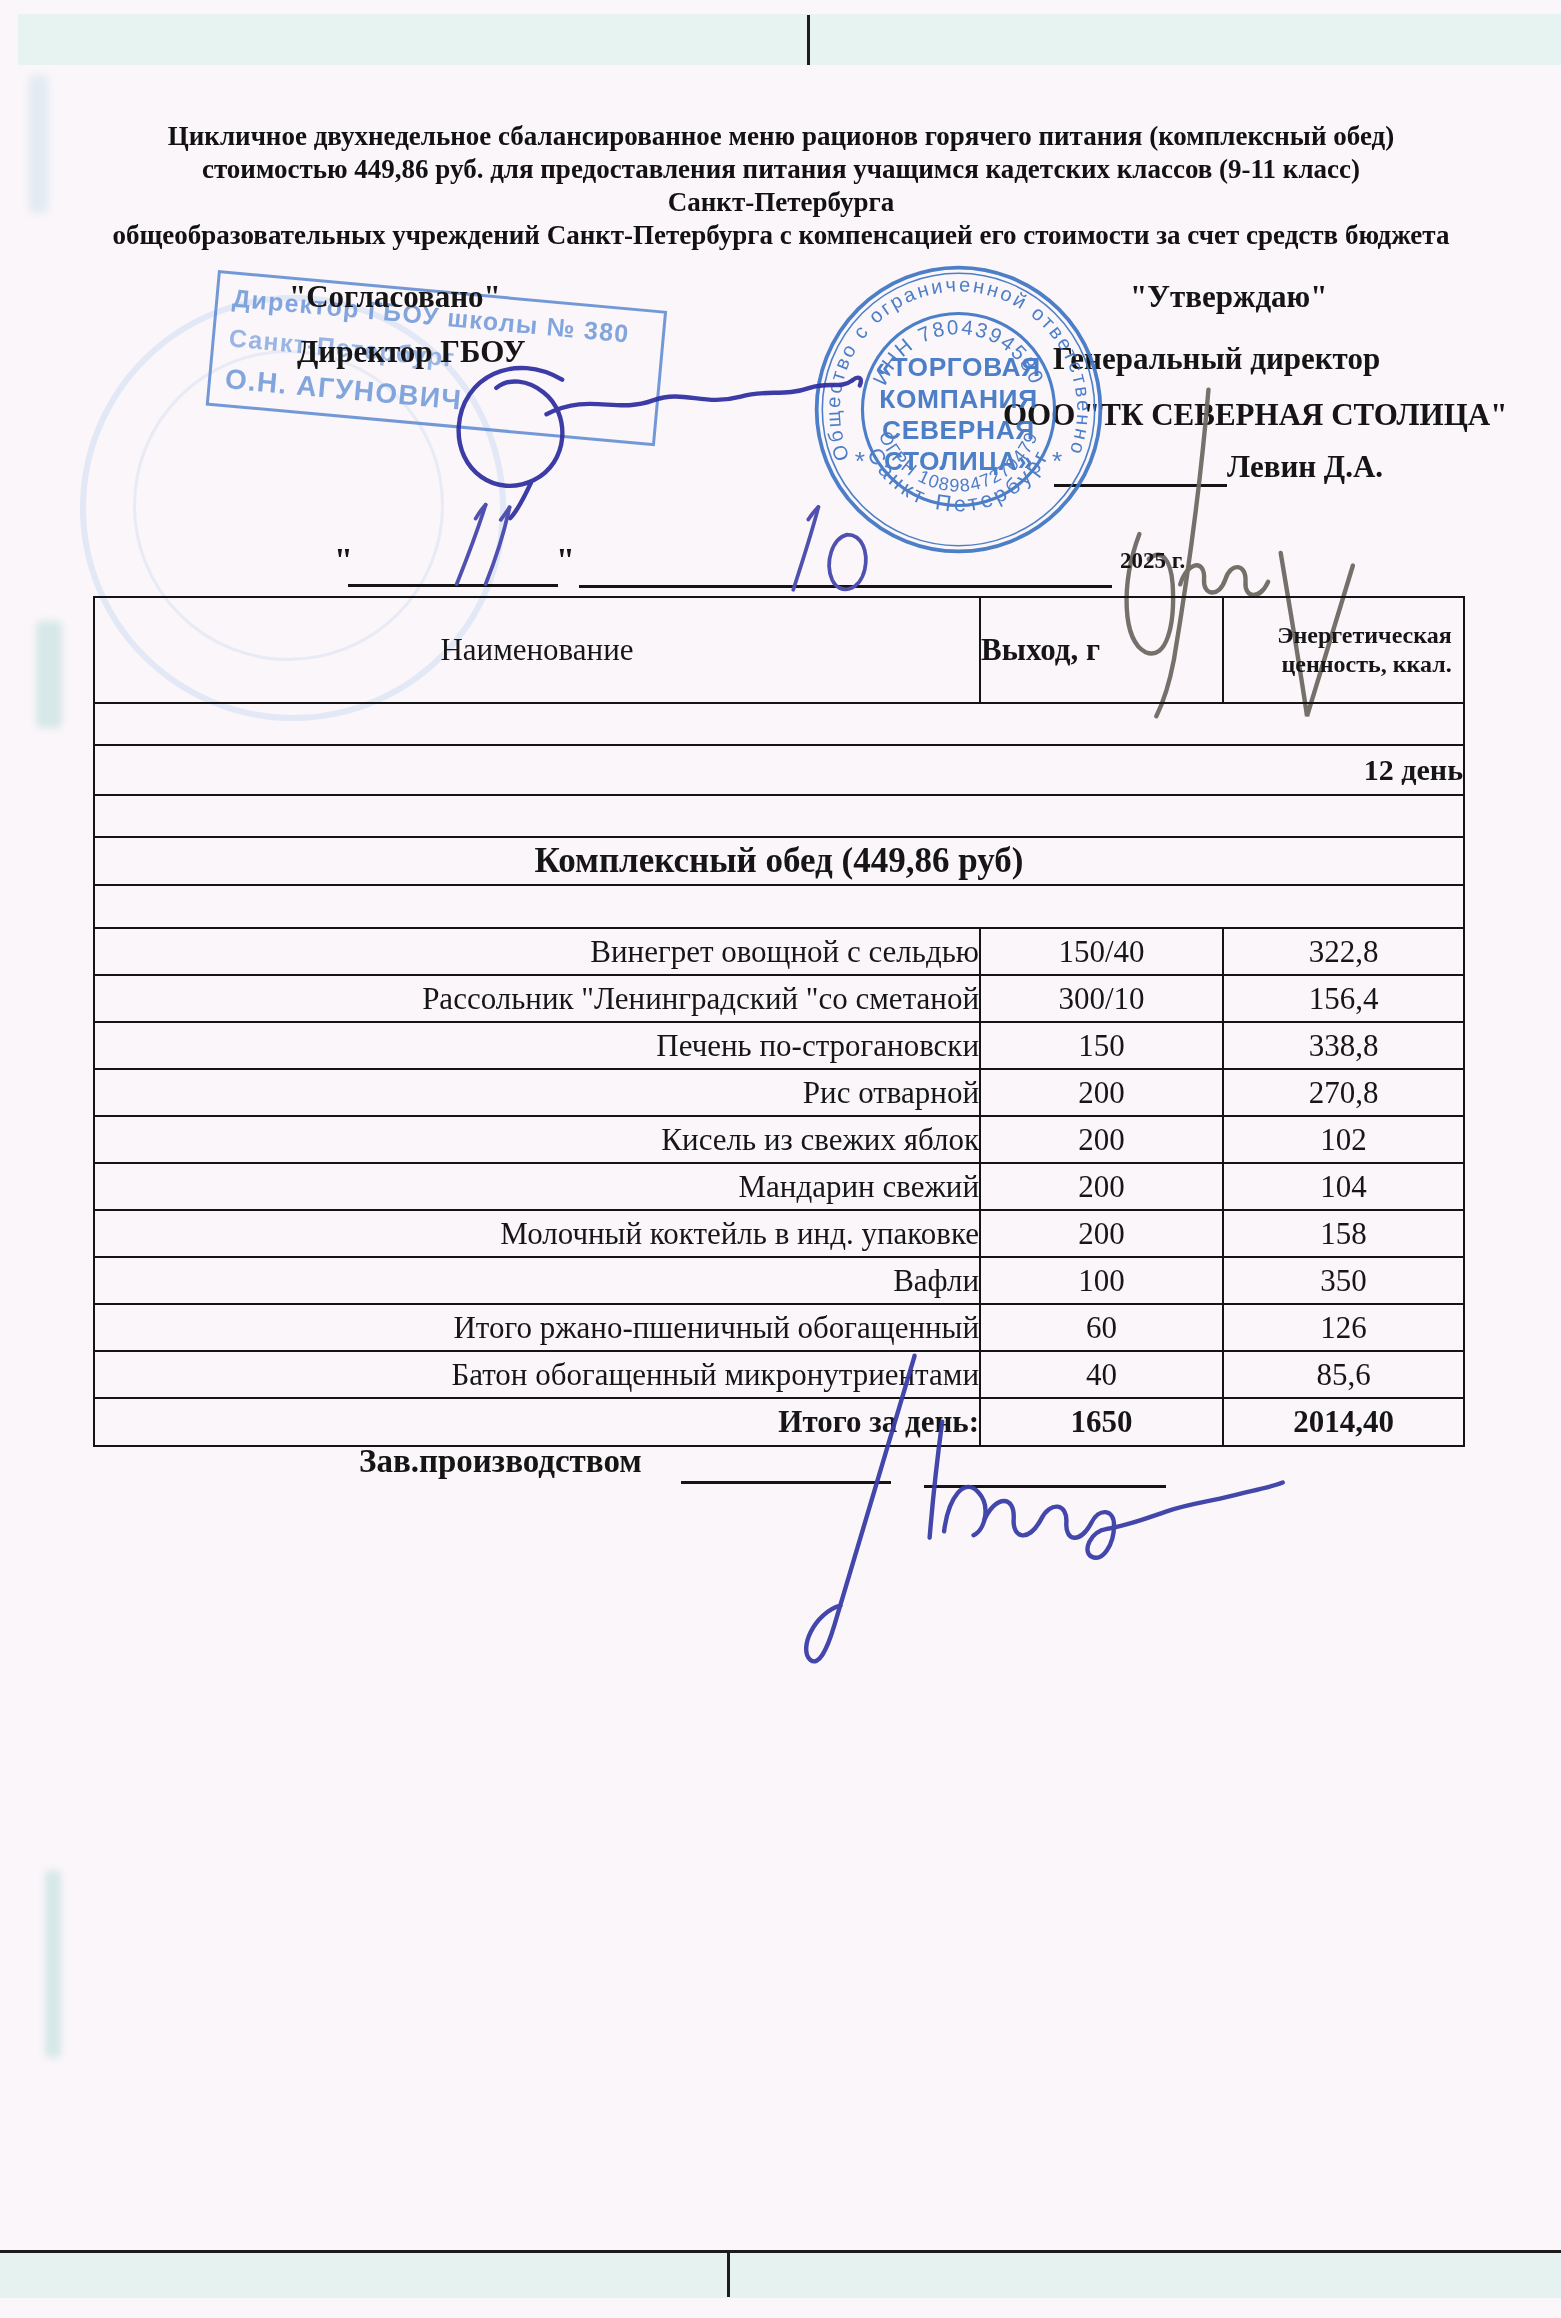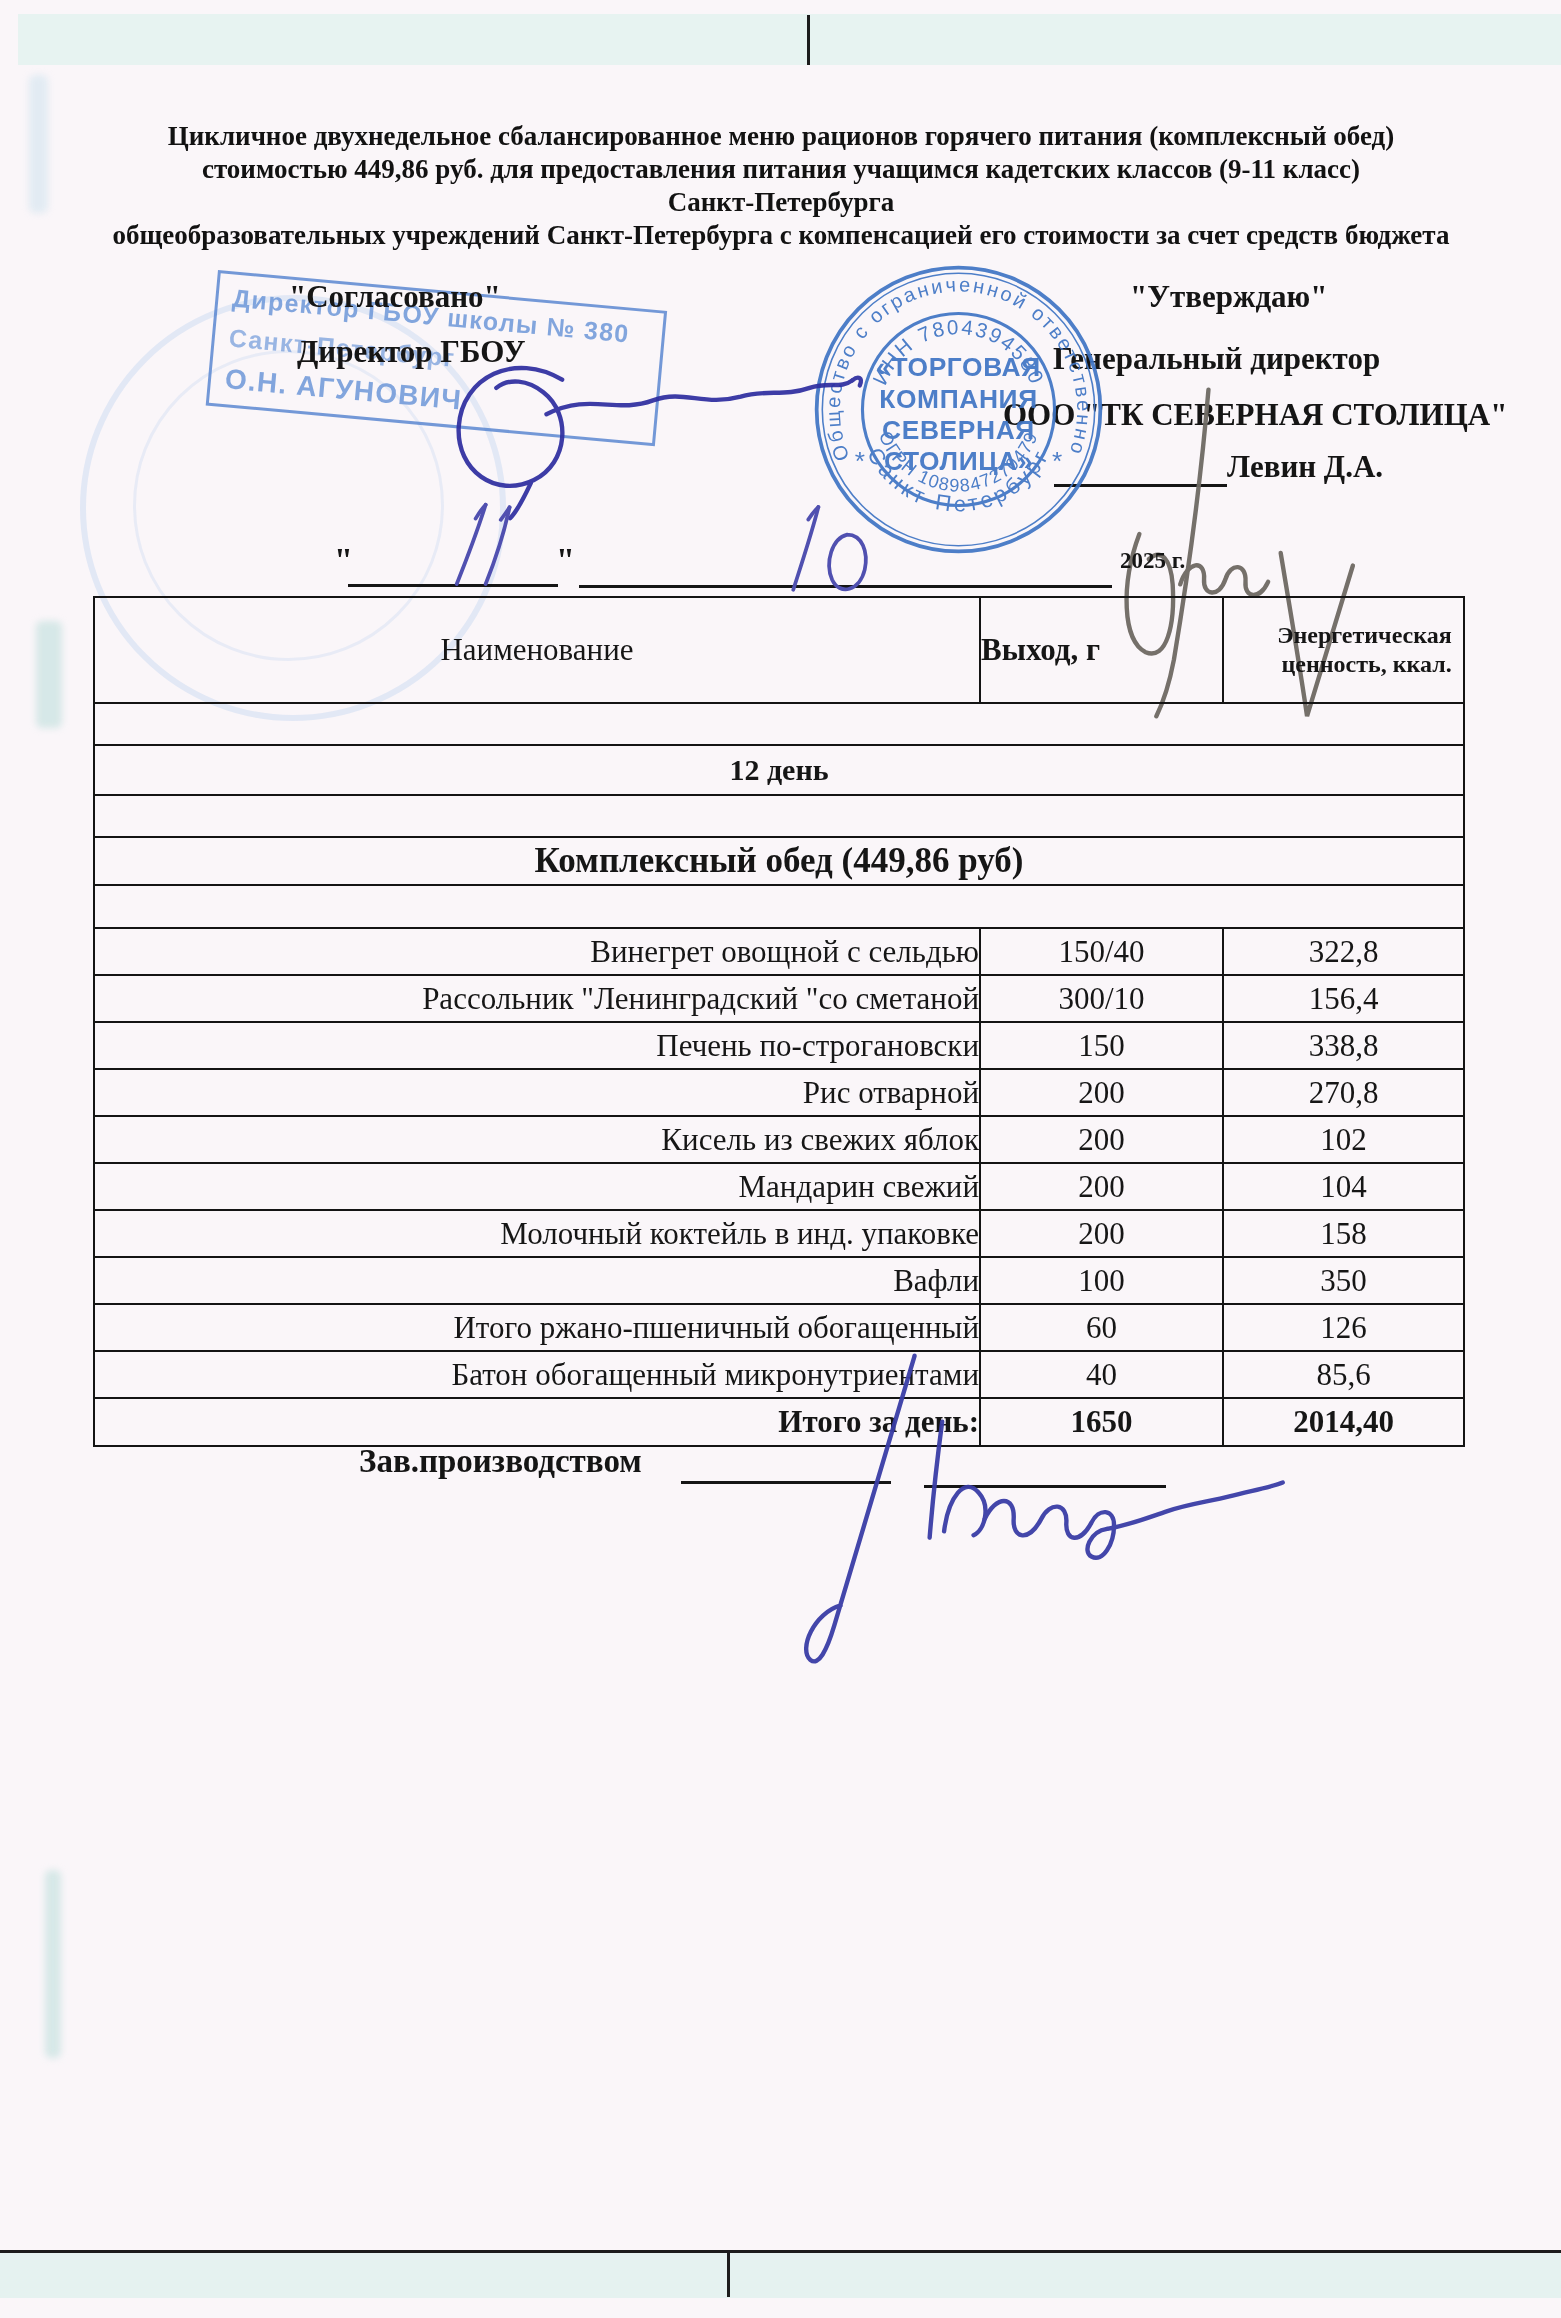--- a/index.html
+++ b/index.html
@@ -75,21 +75,21 @@
   
   .menu-table { position:absolute; left:93px; top:596px; width:1370px;
                 border-collapse:collapse; table-layout:fixed; }
   .menu-table td, .menu-table th { border:2.5px solid #141414; padding:0; vertical-align:middle; }
   .r-head th { height:104px;border-radius:7px; }
   .r-head .c-name { font-weight:normal; font-size:31px; text-align:center; }
   .r-head .c-out  { font-weight:bold;   font-size:31px; text-align:left;margin-left:20px; }
   .r-head .c-kcal { font-weight:bold;   font-size:24px; line-height:29px; text-align:right; padding:0 11.3px; }
   .r-gap1 td { height:40px; }
   .r-gap2 td { height:41px; }
-  .r-day td  { height:48px; font-weight:bold; font-size:30px; text-align:center; }
+  .r-day td  { height:48px; font-weight:bold; font-size:30px; text-align:right; }
   .r-meal td { height:46px; font-weight:bold; font-size:35px; text-align:center; }
   .r-item td { height:45px; font-size:31px; }
   .r-item .t-name, .r-total .t-name { text-align:right; padding-left:22px; }
   .t-val { text-align:center; }
   .r-total td { height:46px; font-weight:bold; font-size:31px; }
 </style>
 </head>
 <body>
 
 <div class="page">

